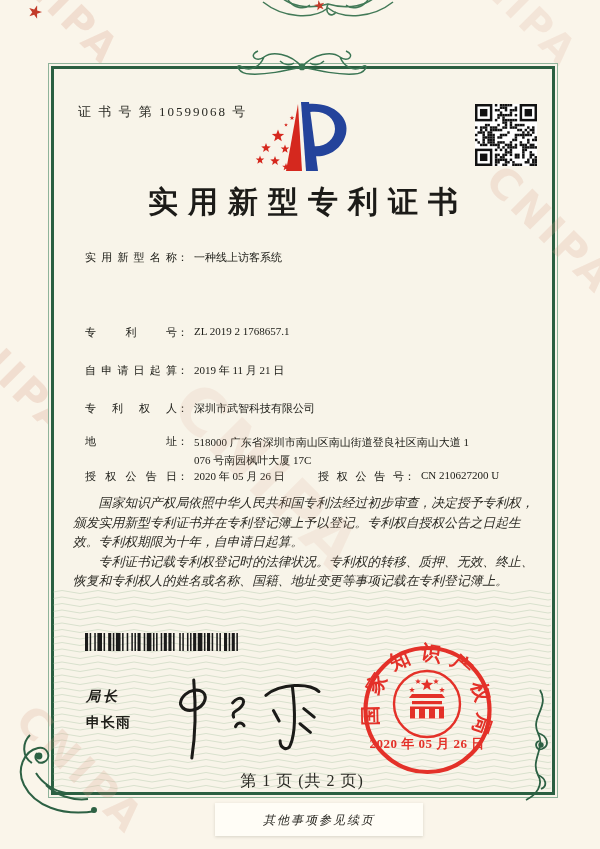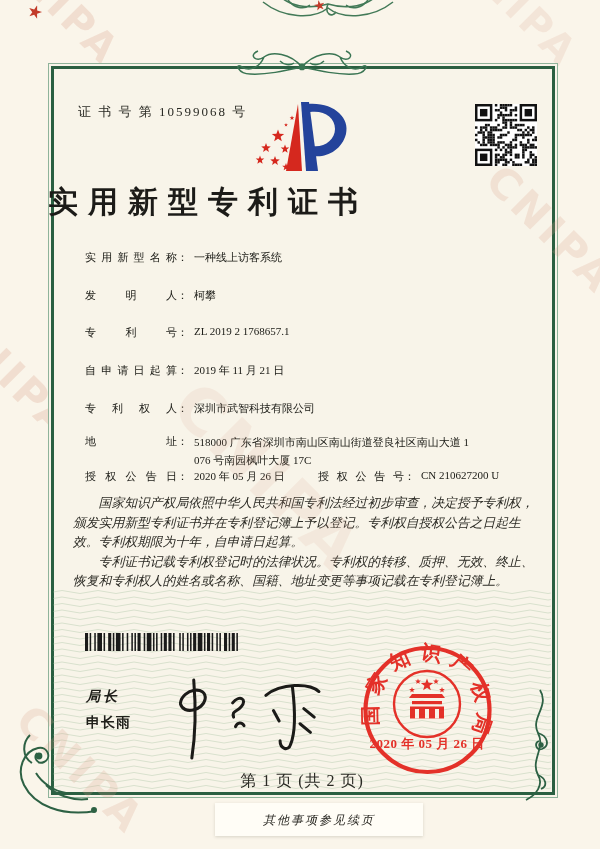--- a/index.html
+++ b/index.html
@@ -10,21 +10,21 @@
   .wm{position:absolute;font-family:"DejaVu Sans",sans-serif;font-weight:bold;color:#d9a08a;opacity:.26;transform:rotate(45deg);z-index:1;letter-spacing:4px;}
 
   
   .frame{position:absolute;left:48px;top:63px;width:508px;height:733px;border:1px solid #8fb39a;z-index:2;background:#f8f4e9;}
   .frame-inner{position:absolute;left:2px;top:2px;right:2px;bottom:2px;border:3px solid #2a5f41;}
 
   .orn{position:absolute;z-index:3;}
   .content{position:absolute;z-index:4;}
 
   .certno{left:78px;top:103px;font-size:13px;letter-spacing:2px;color:#2a2a24;}
-  .title{left:48px;top:182px;width:520px;font-size:30px;font-weight:bold;letter-spacing:10px;color:#1c1b18;}
+  .title{left:48px;top:182px;width:520px;text-align:center;font-size:30px;font-weight:bold;letter-spacing:10px;color:#1c1b18;}
 
   .row{font-size:11px;color:#20201b;white-space:nowrap;}
   .flabel{display:inline-block;width:92px;text-align:justify;text-align-last:justify;vertical-align:top;}
   .fcolon{display:inline-block;vertical-align:top;}
   .fval{margin-left:6px;display:inline-block;vertical-align:top;}
   .addr-val{white-space:normal;width:352px;line-height:17.5px;}
 
   .paras{left:73px;top:494px;width:462px;font-size:12.8px;line-height:19.5px;color:#2b2a24;font-style:italic;}
   .paras p{margin:0;text-indent:2em;}
 
@@ -364,23 +364,20 @@
       <rect x="0" y="44.64" width="17.36" height="17.36" fill="#111"></rect>
       <rect x="2.48" y="47.12" width="12.4" height="12.4" fill="#fff"></rect>
       <rect x="4.96" y="49.6" width="7.4399999999999995" height="7.4399999999999995" fill="#111"></rect>
     </svg>
 
   <div class="content title">实用新型专利证书</div>
 
   <div class="content row" style="left:85px;top:250px;">
     <span class="flabel">实用新型名称</span><span class="fcolon">：</span><span class="fval">一种线上访客系统</span>
   </div>
-  <div class="content row" style="left:85px;top:288px;">
-    <span class="flabel">发明人</span><span class="fcolon">：</span><span class="fval">柯攀</span>
-  </div>
   <div class="content row" style="left:85px;top:325px;">
     <span class="flabel">专利号</span><span class="fcolon">：</span><span class="fval">ZL 2019 2 1768657.1</span>
   </div>
   <div class="content row" style="left:85px;top:363px;">
     <span class="flabel">自申请日起算</span><span class="fcolon">：</span><span class="fval">2019 年 11 月 21 日</span>
   </div>
   <div class="content row" style="left:85px;top:401px;">
     <span class="flabel">专利权人</span><span class="fcolon">：</span><span class="fval">深圳市武智科技有限公司</span>
   </div>
   <div class="content row" style="left:85px;top:434px;">

